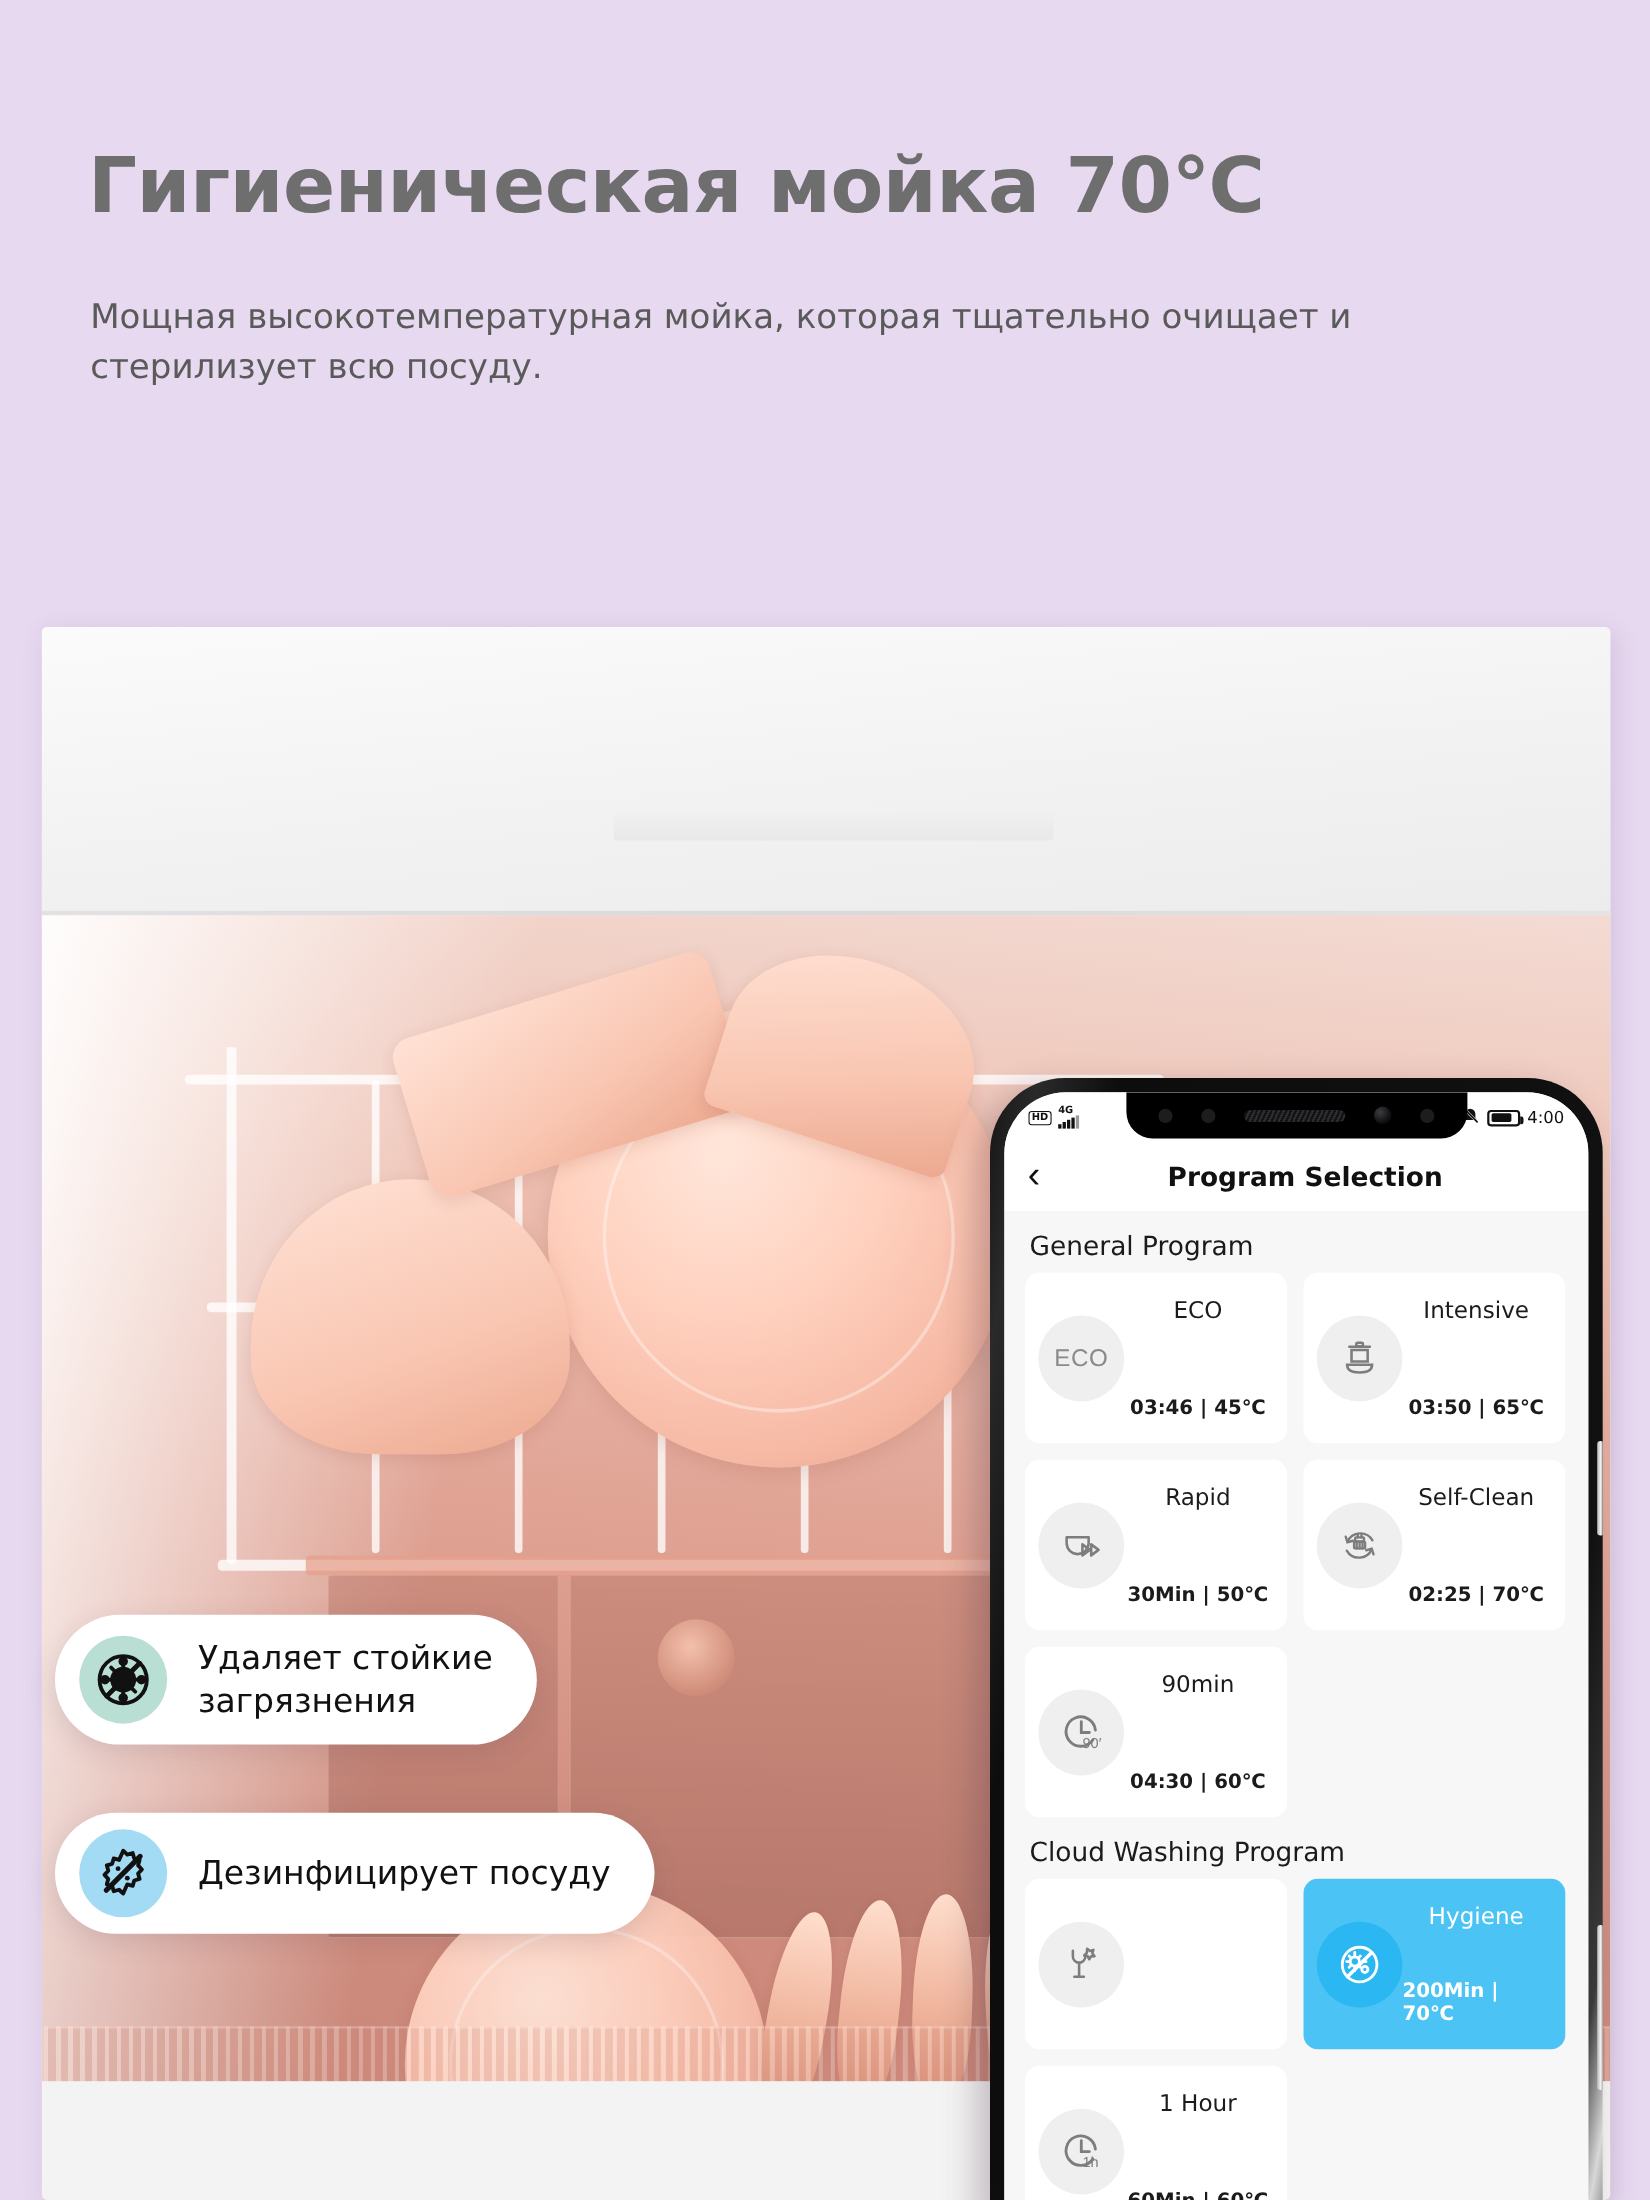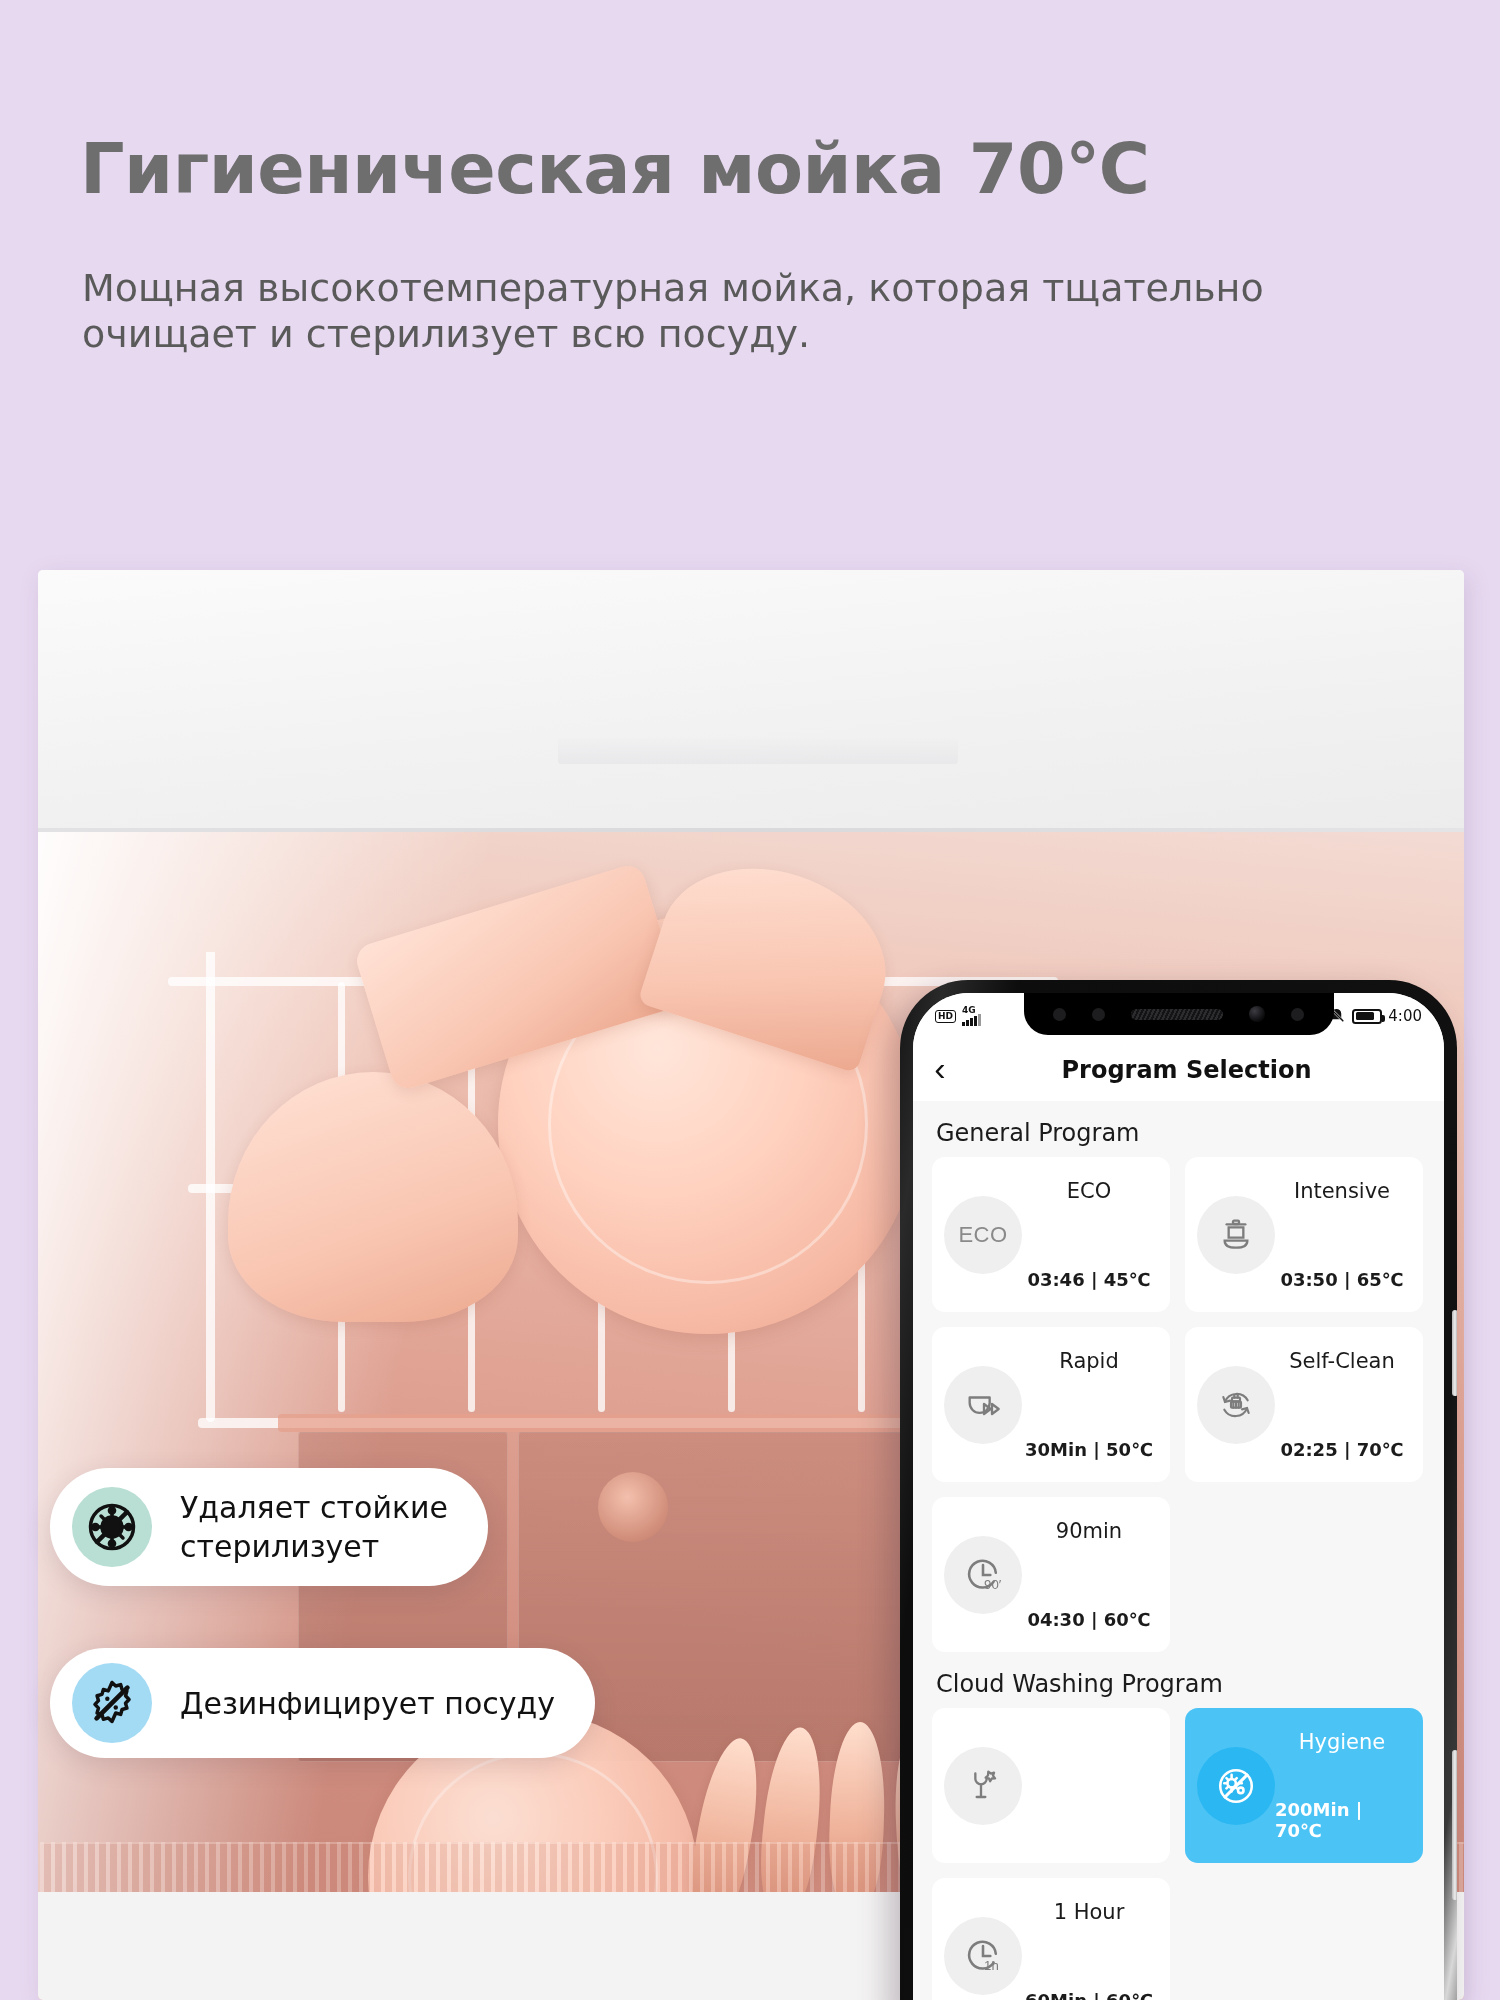--- a/index.html
+++ b/index.html
@@ -14,21 +14,21 @@
   
   #header { position:absolute; left:0; top:0; width:1500px; height:570px; }
   #page-title {
     position:absolute; left:80px; top:128px;
     font-size:70px; font-weight:bold; color:#6e6e6e;
     letter-spacing:-0.5px; white-space:nowrap;
     font-family:"DejaVu Sans","Liberation Sans",sans-serif;
   }
   #page-subtitle {
     position:absolute; left:82px; top:265px; width:1310px;
-    font-size:38px; line-height:46px; color:#5a5a5a;
+    font-size:31px; line-height:46px; color:#5a5a5a;
     font-family:"DejaVu Sans","Liberation Sans",sans-serif;
   }
 
   
   #photo-card {
     position:absolute; left:38px; top:570px;
     width:1426px; height:1430px;
     border-radius:5px; overflow:hidden;
     background:#f4f3f3;
     box-shadow:4px 6px 22px rgba(120,90,140,.18);
@@ -281,21 +281,21 @@
           <path d="M9 15l-1.7 1.7"></path>
       </g>
       <circle cx="12" cy="4.9" r="1.1" fill="#111"></circle>
         <circle cx="12" cy="19.1" r="1.1" fill="#111"></circle>
       <circle cx="4.9" cy="12" r="1.1" fill="#111"></circle>
         <circle cx="19.1" cy="12" r="1.1" fill="#111"></circle>
       <path d="M5.6 18.4L18.4 5.6" stroke-width="1.9" stroke-linecap="round"></path>
     </svg>
   </div>
   <div class="pill-text">Удаляет стойкие
-стерилизует</div>
+загрязнения</div>
 </div>
 
 <div class="pill" id="pill-2">
   <div class="pill-icon" style="background:#a3daf4;">
     <svg width="56" height="56" viewBox="0 0 24 24" fill="none" stroke="#111" stroke-width="1.5">
       <path d="M12 3.2l1.6 1.5 2.1-.6.6 2.1 2.1.6-.6 2.1 1.5 1.6-1.5 1.6.6 2.1-2.1.6-.6 2.1-2.1-.6L12 19.9l-1.6-1.5-2.1.6-.6-2.1-2.1-.6.6-2.1L4.7 12.6l1.5-1.6-.6-2.1 2.1-.6.6-2.1 2.1.6z" stroke-linejoin="round"></path>
       <circle cx="10" cy="10.2" r="0.95" fill="#111" stroke="none"></circle>
       <circle cx="13.6" cy="13.9" r="0.95" fill="#111" stroke="none"></circle>
       <path d="M5.4 18.6L18.6 5.4" stroke-width="2" stroke-linecap="round"></path>
     </svg>

